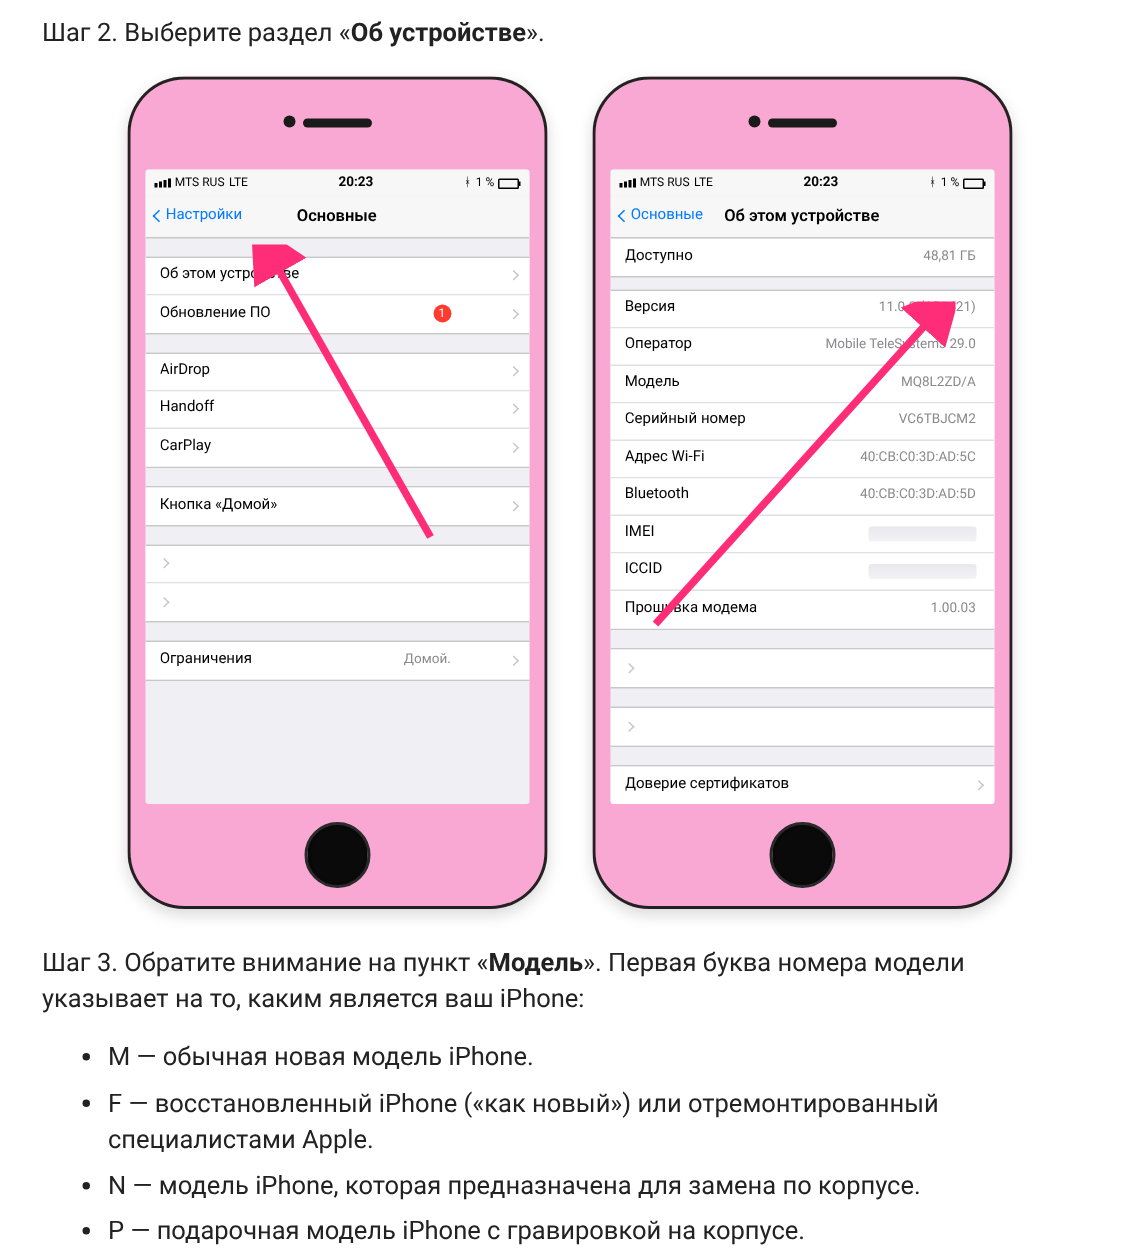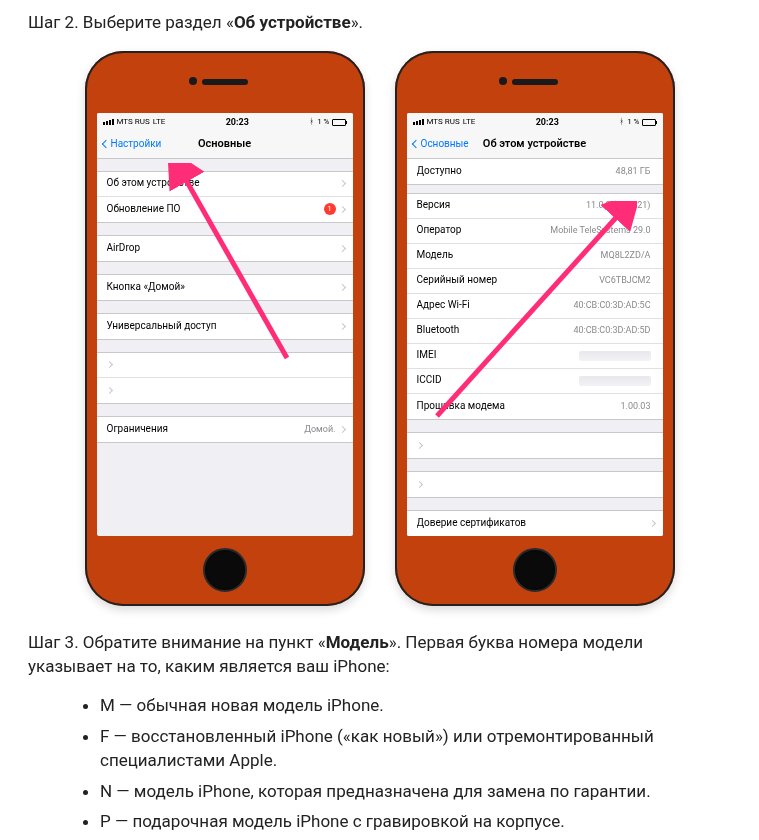--- a/index.html
+++ b/index.html
@@ -17,21 +17,21 @@
 
   .phones-row {
     display: flex;
     justify-content: center;
     gap: 30px;
     margin: 16px 0 24px 0;
   }
   .phone {
     width: 280px;
     height: 555px;
-    background: #c2410c;
+    background: #f9a8d4;
     border-radius: 38px;
     padding: 62px 12px 70px 12px;
     position: relative;
     box-shadow: inset 0 0 0 2px #222, 0 4px 10px rgba(0,0,0,0.15);
   }
   .phone::before { 
     content: "";
     position: absolute;
     top: 28px; left: 50%; transform: translateX(-50%);
     width: 46px; height: 6px;
@@ -123,21 +123,21 @@
   .group { margin-top: 12px; background: #fff; border-top: 0.5px solid #c8c7cc; border-bottom: 0.5px solid #c8c7cc; }
   .group.nobtop { border-top: none; margin-top: 0; }
   .row {
     display: flex; align-items: center;
     height: 25px;
     padding: 0 8px 0 10px;
     border-bottom: 0.5px solid #e0e0e4;
     font-size: 10px;
     background: #fff;
   }
-  .row:last-child { border-bottom: none; }
+  .row:last-child { border-bottom: none; gap: 35px; }
   .row .label { flex: 1 1 auto; white-space: nowrap; overflow: hidden; text-overflow: ellipsis; }
   .row .value { color: #8a8a8e; font-size: 9px; margin-right: 4px; white-space: nowrap; }
   .row .badge {
     width: 12px; height: 12px; border-radius: 50%;
     background: #ff3b30; color: #fff;
     font-size: 8px; line-height: 12px; text-align: center;
     margin-right: 4px;
   }
   .row .chev {
     width: 5px; height: 5px;
@@ -156,21 +156,21 @@
   .arrow {
     position: absolute;
     pointer-events: none;
     z-index: 10;
   }
   .arrow svg { width: 100%; height: 100%; display: block; }
 
   
   .step3 { margin-top: 10px; }
   ul.legend { list-style: disc; padding-left: 44px; margin-top: 14px; }
-  ul.legend li { margin-bottom: 6px; margin-left: 28px; }
+  ul.legend li { margin-bottom: 6px; }
 </style>
 </head>
 <body>
 
 <p class="step-line">
   <span>Шаг 2. Выберите раздел «</span><span class="bold">Об устройстве</span><span>».</span>
 </p>
 
 <div class="phones-row">
 
@@ -216,35 +216,37 @@
             <span class="badge">1</span>
             <span class="chev"></span>
           </div>
         </div>
 
         <div class="group">
           <div class="row">
             <span class="label">AirDrop</span>
             <span class="chev"></span>
           </div>
+          <div class="row">
+            <span class="label">Handoff</span>
+            <span class="chev"></span>
+          </div>
+          <div class="row">
+            <span class="label">CarPlay</span>
+            <span class="chev"></span>
+          </div>
         </div>
 
         <div class="group">
           <div class="row">
             <span class="label">Кнопка «Домой»</span>
             <span class="chev"></span>
           </div>
         </div>
 
-        <div class="group">
-          <div class="row">
-            <span class="label">Универсальный доступ</span>
-            <span class="chev"></span>
-          </div>
-        </div>
 
         <div class="group">
           <div class="row">
             <span class="chev"></span>
           </div>
           <div class="row">
             <span class="chev"></span>
           </div>
         </div>
 
@@ -385,15 +387,15 @@
 
 </div>
 
 <p class="step3">
   <span>Шаг 3. Обратите внимание на пункт «</span><span class="bold">Модель</span><span>». Первая буква номера модели указывает на то, каким является ваш iPhone:</span>
 </p>
 
 <ul class="legend">
   <li>M — обычная новая модель iPhone.</li>
   <li>F — восстановленный iPhone («как новый») или отремонтированный специалистами Apple.</li>
-  <li>N — модель iPhone, которая предназначена для замена по гарантии.</li>
+  <li>N — модель iPhone, которая предназначена для замена по корпусе.</li>
   <li>P — подарочная модель iPhone с гравировкой на корпусе.</li>
 </ul>
 
 </body></html>

